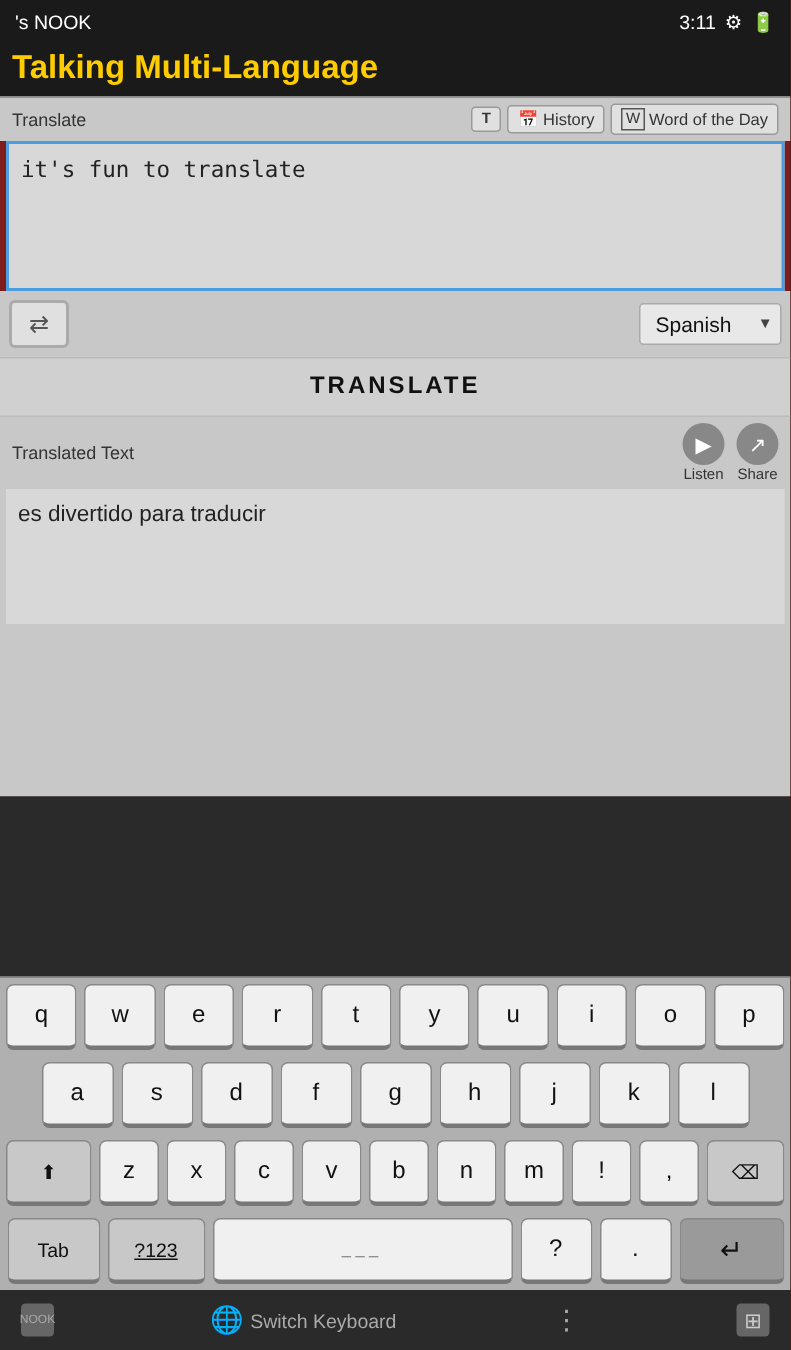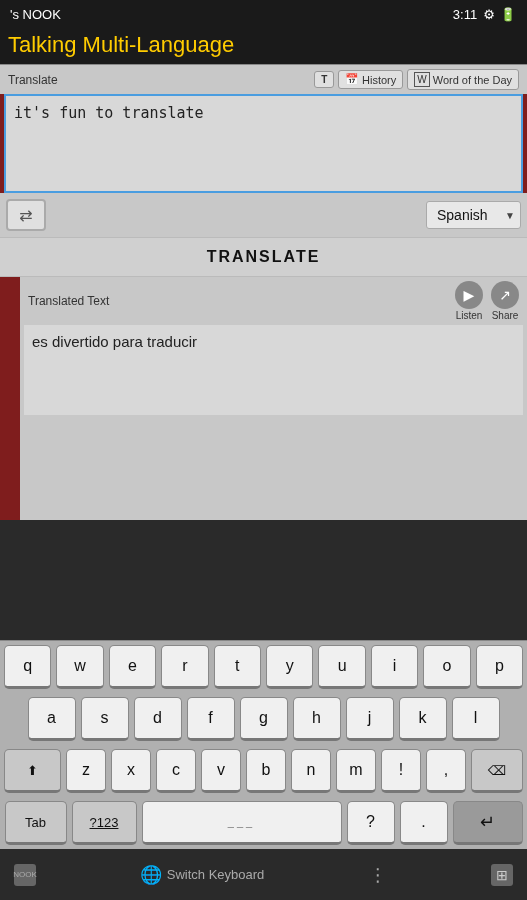--- a/index.html
+++ b/index.html
@@ -31,21 +31,21 @@
     }
 
     
     .app-header {
       background: #1a1a1a;
       padding: 4px 8px 6px 8px;
     }
     .app-title {
       color: #ffcc00;
       font-size: 22px;
-      font-weight: normal;
+      font-weight: bold;
       line-height: 1.2;
     }
     .app-subtitle {
       color: #ccc;
       font-size: 13px;
     }
 
     
     .main-content {
       background: #7f1d1d;
@@ -163,21 +163,20 @@
       color: #111;
       letter-spacing: 2px;
       cursor: pointer;
       margin: 0;
     }
 
     
     .translated-section {
       background: #c8c8c8;
       flex: 1;
-      margin-left: 20px;
     }
     .translated-toolbar {
       display: flex;
       justify-content: space-between;
       align-items: center;
       padding: 4px 8px;
     }
     .translated-label {
       font-size: 12px;
       color: #333;
@@ -284,21 +283,21 @@
       font-size: 13px;
     }
 
     
     .system-bar {
       background: #2a2a2a;
       display: flex;
       align-items: center;
       justify-content: space-between;
       padding: 6px 14px;
-      height: 51px;
+      height: 40px;
     }
     .sys-btn {
       color: #aaa;
       font-size: 12px;
       display: flex;
       align-items: center;
       gap: 4px;
       cursor: pointer;
     }
     .sys-icon {

